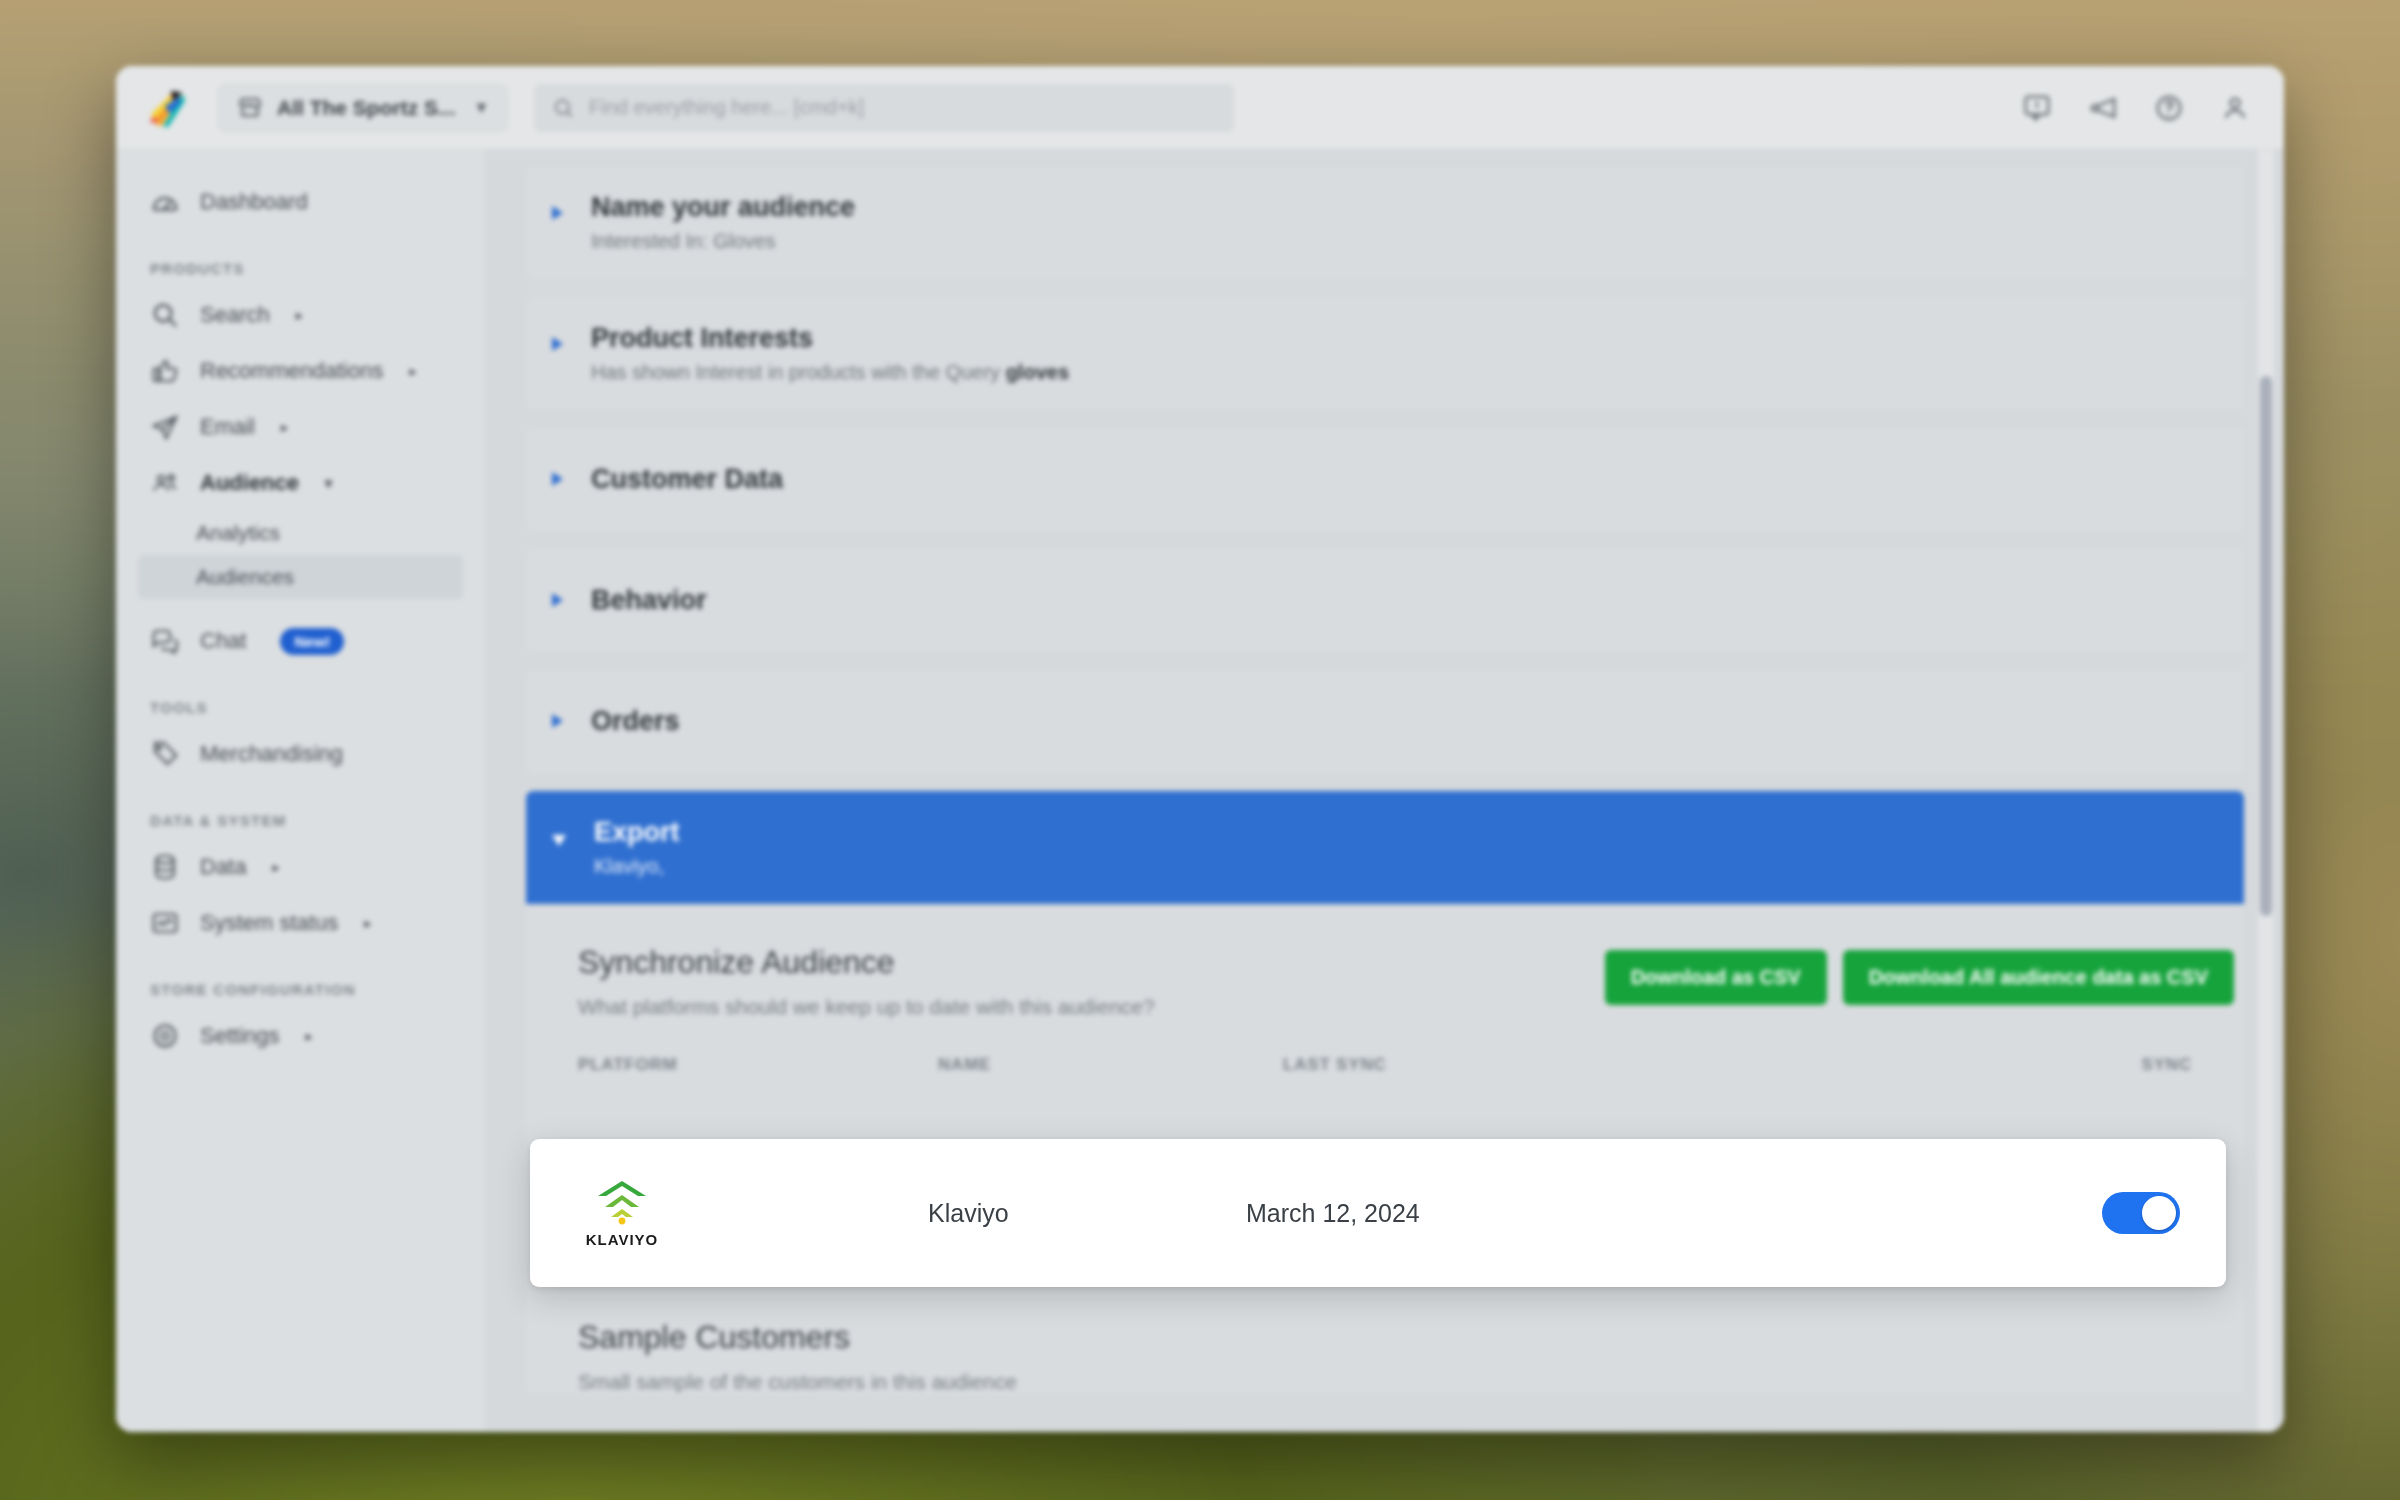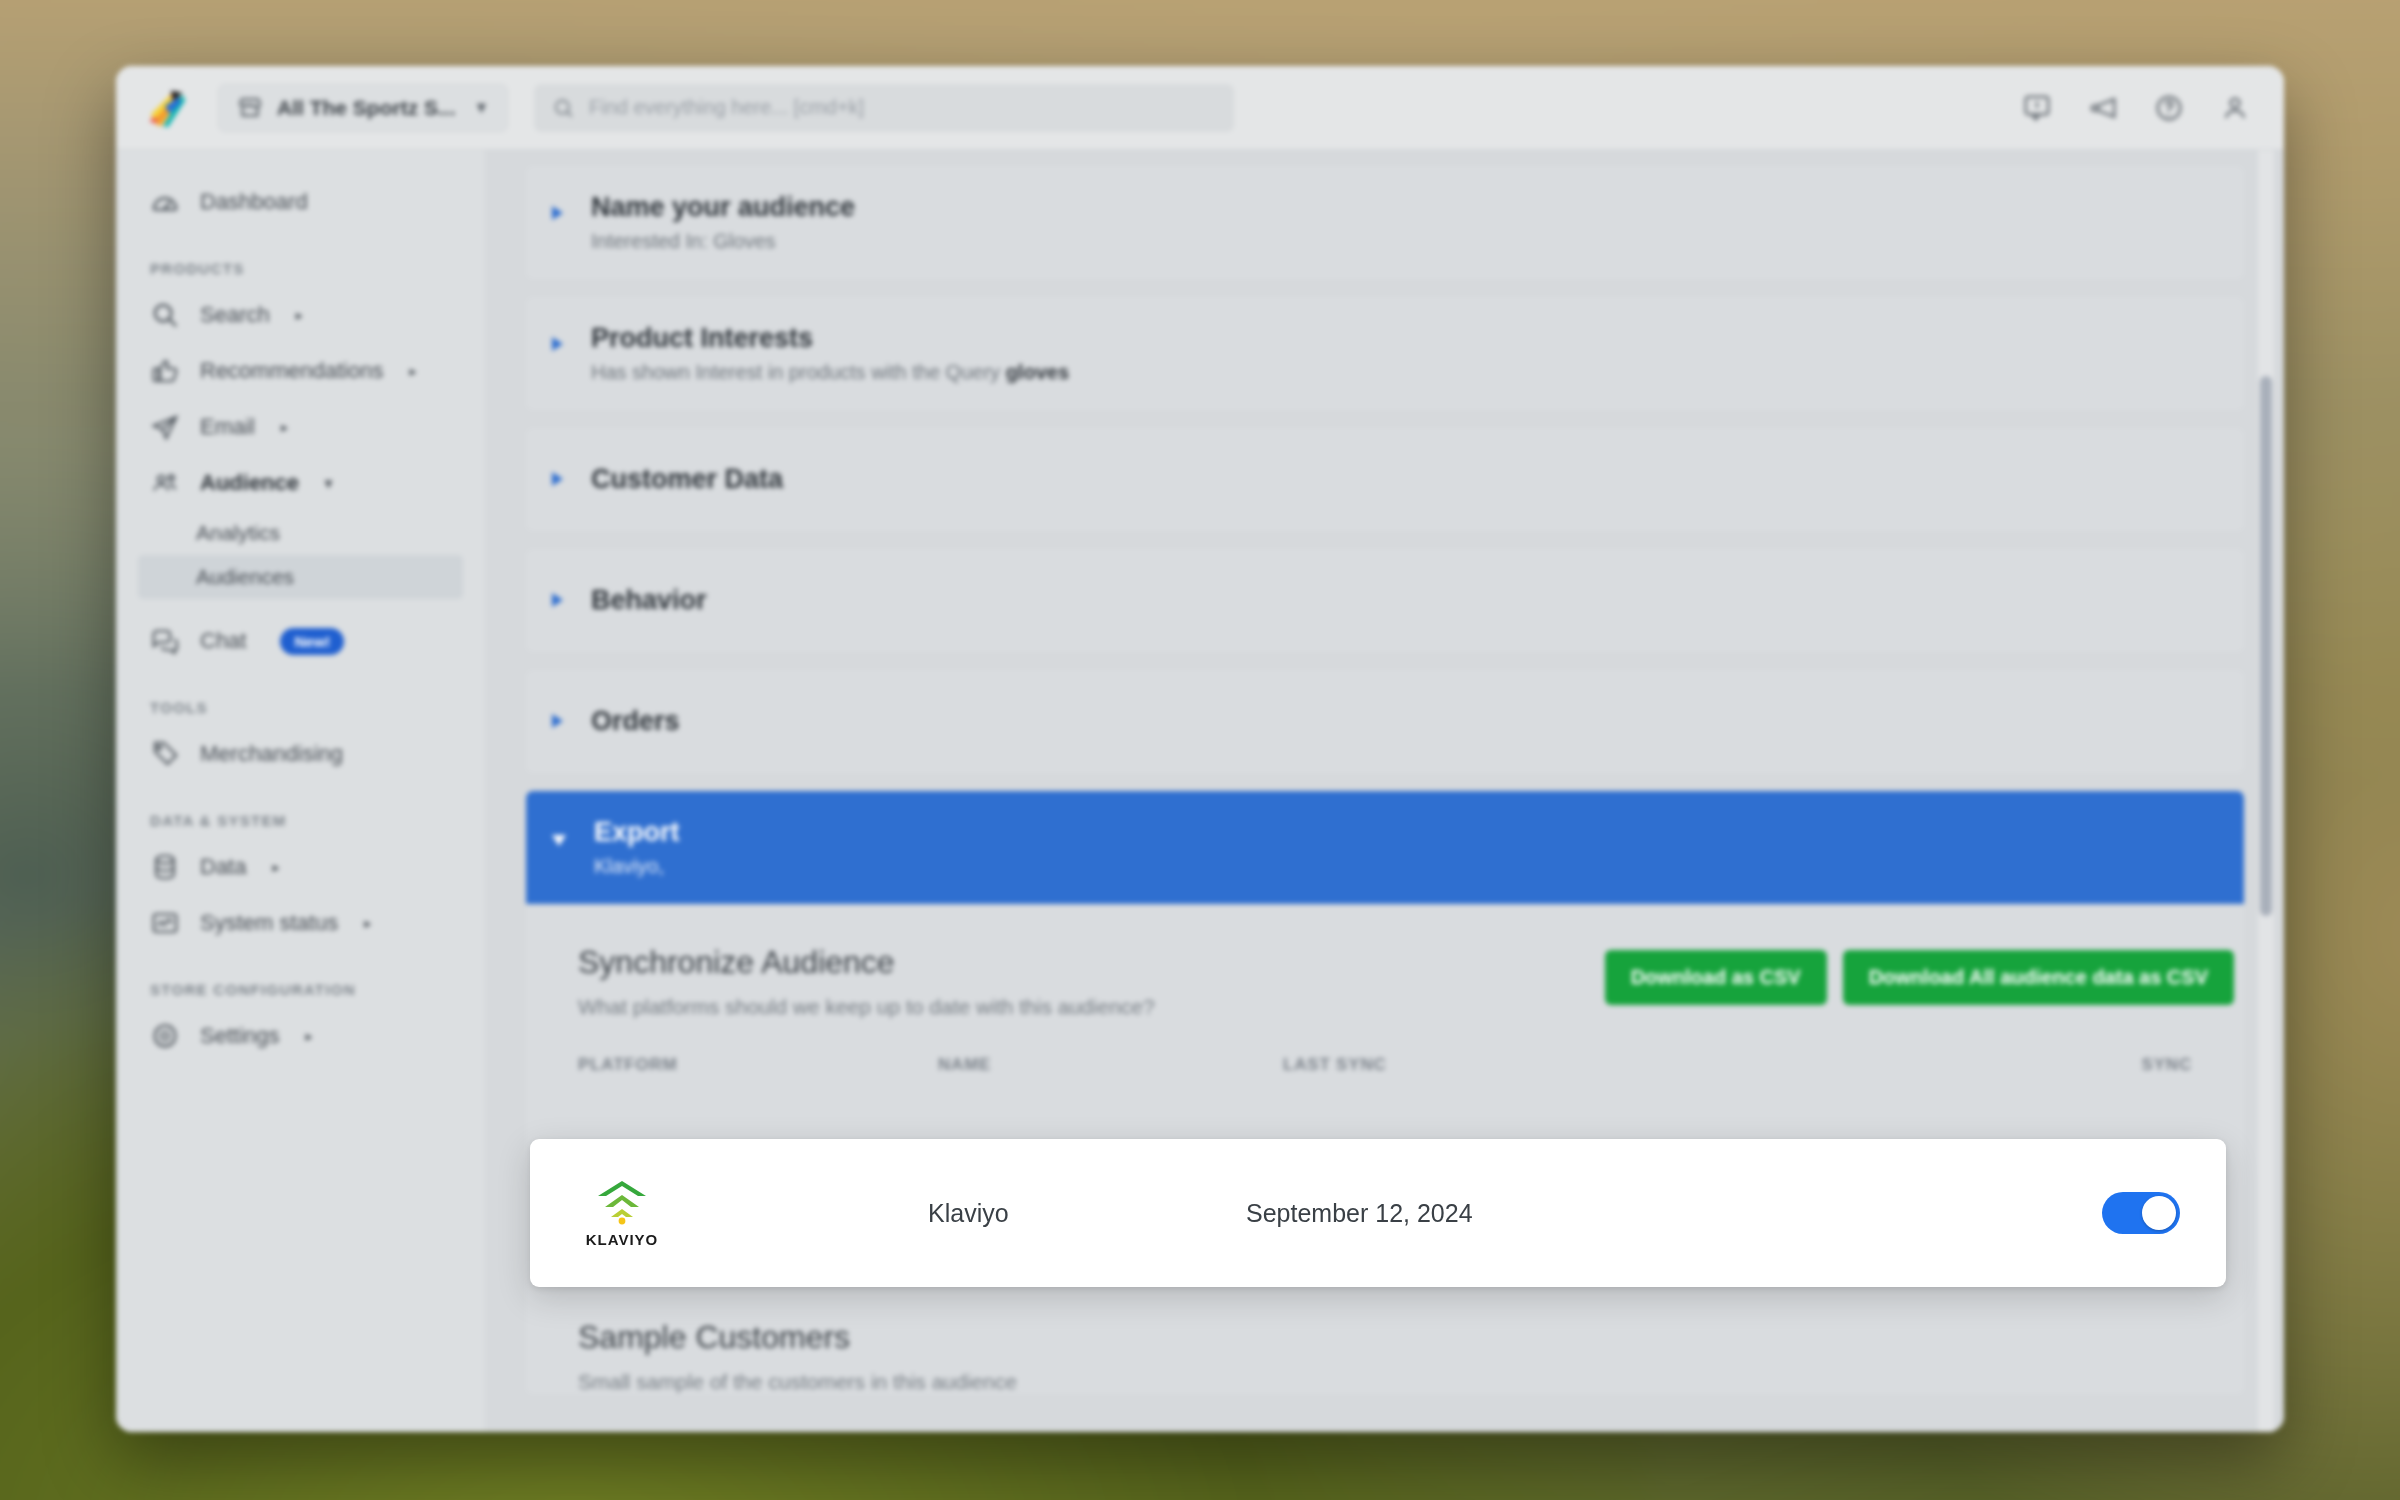--- a/index.html
+++ b/index.html
@@ -469,19 +469,19 @@
       <svg width="62" height="50" viewBox="0 0 62 50">
         <path d="M31 2 L55 17 L47 17 L31 7 L15 17 L7 17 Z" fill="#36a83c"></path>
         <path d="M31 16 L48 28 L40 28 L31 21 L22 28 L14 28 Z" fill="#6cb83a"></path>
         <path d="M31 30 L42 38 L35 38 L31 35 L27 38 L20 38 Z" fill="#b9cf35"></path>
         <circle cx="31" cy="42" r="3.4" fill="#f5c518"></circle>
       </svg>
       <div class="klv-word">KLAVIYO</div>
     </div>
   </div>
   <div class="c-name">Klaviyo</div>
-  <div class="c-sync">September 12, 2024</div>
+  <div class="c-sync">March 12, 2024</div>
   <div class="c-toggle">
     <div class="toggle">
       <div class="knob"></div>
     </div>
   </div>
 </div>
 
 </body></html>

